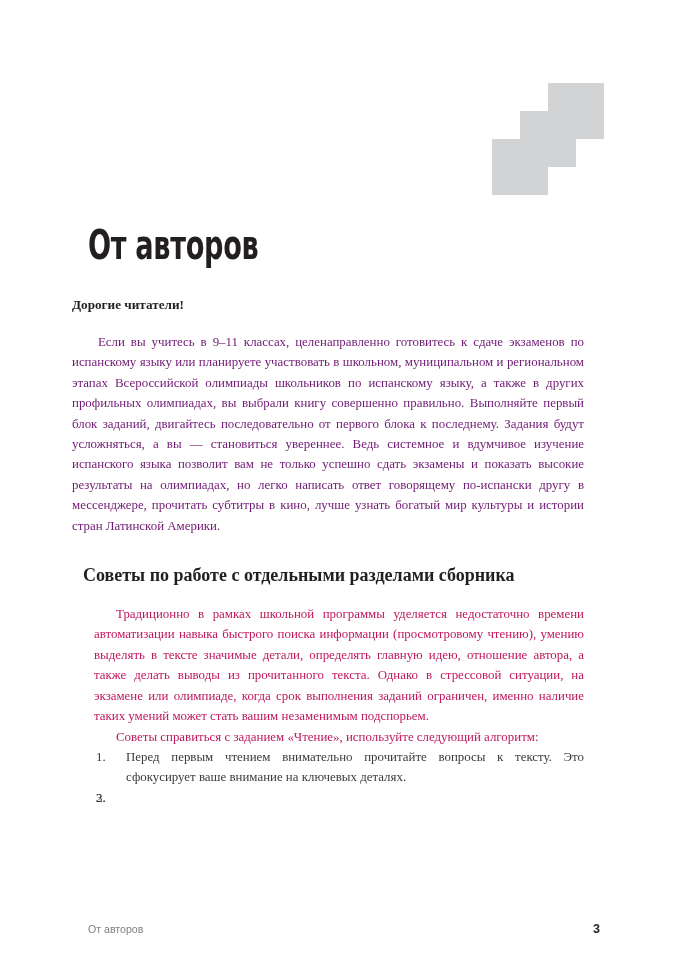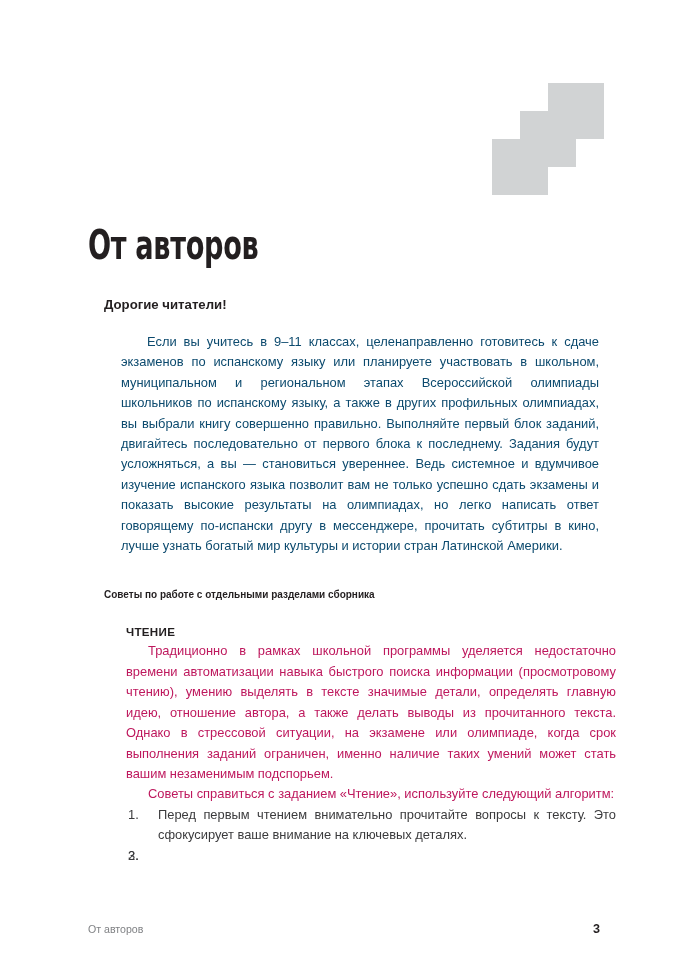--- a/index.html
+++ b/index.html
@@ -51,51 +51,52 @@
     letter-spacing: -0.5px;
     color: #231f20;
     transform: scaleX(0.68);
     transform-origin: left top;
     white-space: nowrap;
   }
 
   
   .content {
     position: absolute;
-    left: 104px;
+    left: 72px;
     top: 296px;
     width: 512px;
+    font-family: Liberation Serif, serif;
   }
 
   .lead-heading {
     font-size: 13.2px;
     font-weight: bold;
     line-height: 18px;
     color: #231f20;
     margin: 0;
   }
 
   .body-par {
     font-size: 12.9px;
     line-height: 20.4px;
-    color: #0c4a6e;
-    margin: 17px;
+    color: #701a75;
+    margin: 0;
     text-align: justify;
     text-indent: 26px;
     hyphens: auto;
   }
 
   .par-gap-lead { margin-top: 18px; }
 
   .section-heading {
-    font-size: 10px;
+    font-size: 18px;
     font-weight: bold;
     line-height: 18px;
     color: #231f20;
-    margin: 0;
+    margin: 11px;
     margin-top: 30px;
   }
 
   .sub-block {
     margin-top: 20px;
     padding-left: 22px;
   }
 
   .sub-heading {
     font-size: 11.6px;
@@ -183,21 +184,20 @@
 
   <div class="content">
 
     <p class="lead-heading">Дорогие читатели!</p>
 
     <p class="body-par par-gap-lead">Если вы учитесь в 9–11 классах, целенаправленно готовитесь к сдаче экзаменов по испанскому языку или планируете участвовать в школьном, муниципальном и региональном этапах Всероссийской олимпиады школьников по испанскому языку, а также в других профильных олимпиадах, вы выбрали книгу совершенно правильно. Выполняйте первый блок заданий, двигайтесь последовательно от первого блока к последнему. Задания будут усложняться, а вы — становиться увереннее. Ведь системное и вдумчивое изучение испанского языка позволит вам не только успешно сдать экзамены и показать высокие результаты на олимпиадах, но легко написать ответ говорящему по-испански другу в мессенджере, прочитать субтитры в кино, лучше узнать богатый мир культуры и истории стран Латинской Америки.</p>
 
     <p class="section-heading">Советы по работе с отдельными разделами сборника</p>
 
     <div class="sub-block">
-      <p class="sub-heading">ЧТЕНИЕ</p>
       <p class="sub-par">Традиционно в рамках школьной программы уделяется недостаточно времени автоматизации навыка быстрого поиска информации (просмотровому чтению), умению выделять в тексте значимые детали, определять главную идею, отношение автора, а также делать выводы из прочитанного текста. Однако в стрессовой ситуации, на экзамене или олимпиаде, когда срок выполнения заданий ограничен, именно наличие таких умений может стать вашим незаменимым подспорьем.</p>
       <p class="sub-par sub-par-intro">Советы справиться с заданием «Чтение», используйте следующий алгоритм:</p>
 
       <ol class="num-list">
         <li class="num-item">
           <span class="num-marker">1.</span>
           <span>Перед первым чтением внимательно прочитайте вопросы к тексту. Это сфокусирует ваше внимание на ключевых деталях.</span>
         </li>
         <li class="num-item">
           <span class="num-marker">2.</span>

